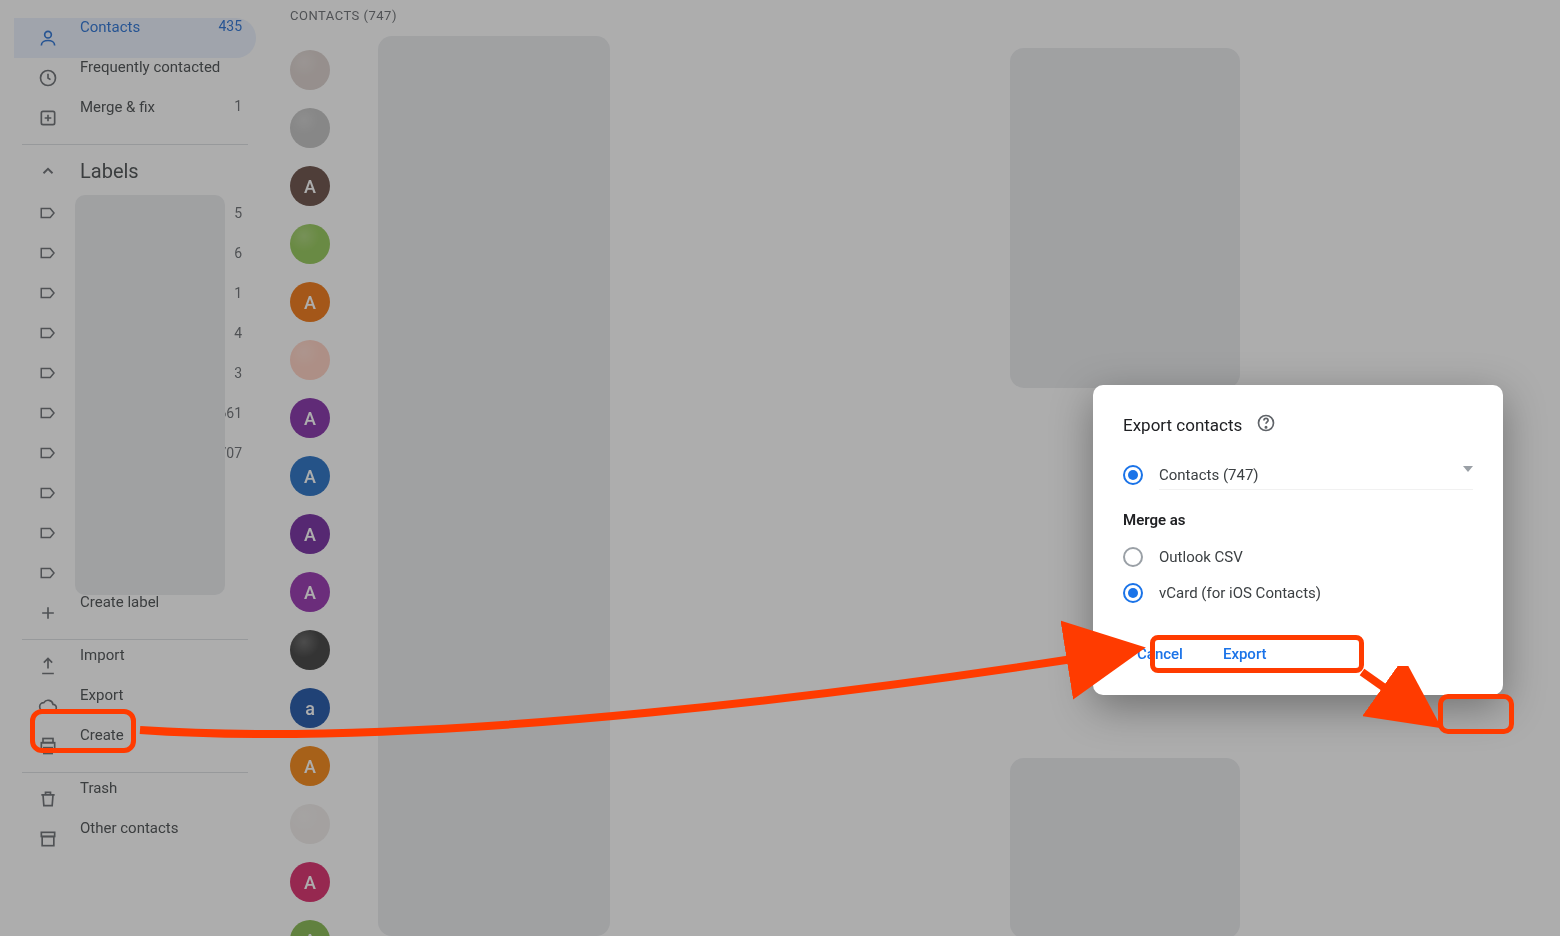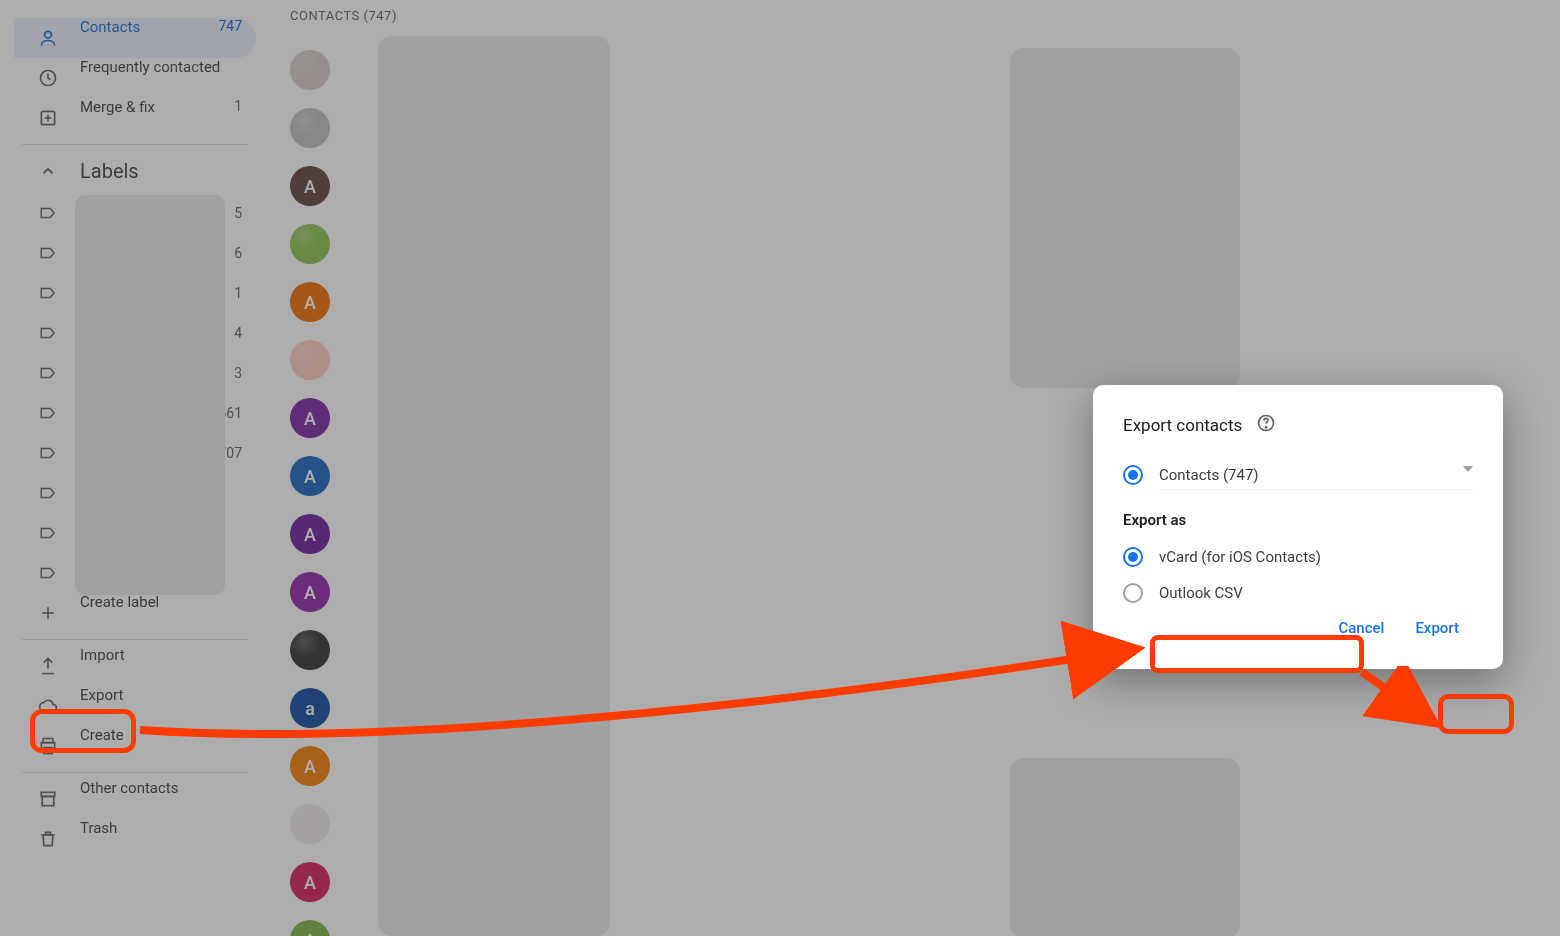--- a/index.html
+++ b/index.html
@@ -58,21 +58,21 @@
   .opt-row{display:flex;align-items:center;height:36px;gap:16px;font-size:15px;color:#3c4043}
   .opt-row.disabled{color:#bdbdbd}
   .radio{width:20px;height:20px;border:2px solid #9aa0a6;border-radius:50%;display:flex;align-items:center;justify-content:center;flex:0 0 20px}
   .radio.disabled{border-color:#d0d0d0}
   .radio.checked{border-color:#1a73e8}
   .radio .dot{width:10px;height:10px;border-radius:50%;background:#1a73e8;display:none}
   .radio.checked .dot{display:block}
   .select-wrap{position:relative;display:flex;align-items:center;flex:1;border-bottom:1px solid #f1f1f1;height:30px}
   .select-wrap .caret{position:absolute;right:0;top:6px;border-left:5px solid transparent;border-right:5px solid transparent;border-top:6px solid #9aa0a6}
   .subhead{font-size:15px;font-weight:600;color:#202124;margin:18px 0 10px}
-  .dlg-actions{display:flex;justify-content:flex-end;gap:3px;}
+  .dlg-actions{display:flex;gap:12px;margin-top:26px}
   .btn{border:none;background:none;font-size:15px;font-weight:500;color:#1a73e8;padding:8px 14px;border-radius:4px;cursor:pointer}
 
   
   .hl{position:absolute;border:5px solid var(--red);border-radius:12px;pointer-events:none}
   .hl-export-side{left:30px;top:709px;width:106px;height:44px}
   .hl-vcard{left:1150px;top:635px;width:214px;height:38px;border-radius:8px}
   .hl-export-btn{left:1438px;top:694px;width:76px;height:40px;border-radius:10px}
 
   svg.arrow{position:absolute;pointer-events:none}
 </style>
@@ -86,21 +86,21 @@
     <div style="height:18px"></div>
 
     <div class="side-item active">
       <span class="ico">
         <svg width="20" height="20" viewBox="0 0 24 24" fill="none" stroke="#1967d2" stroke-width="2">
             <circle cx="12" cy="8" r="4"></circle>
             <path d="M4 21c0-4 4-6 8-6s8 2 8 6"></path>
           </svg>
       </span>
       <span class="lbl">Contacts</span>
-      <span class="cnt">747</span>
+      <span class="cnt">435</span>
     </div>
 
     <div class="side-item">
       <span class="ico">
         <svg width="20" height="20" viewBox="0 0 24 24" fill="none" stroke="#5f6368" stroke-width="2">
             <circle cx="12" cy="12" r="9"></circle>
             <path d="M12 7v5l3 2"></path>
           </svg>
       </span>
       <span class="lbl">Frequently contacted</span>
@@ -259,34 +259,34 @@
           </svg>
       </span>
       <span class="lbl">Create</span>
     </div>
 
     <div class="side-sep"></div>
 
     <div class="side-item">
       <span class="ico">
         <svg width="20" height="20" viewBox="0 0 24 24" fill="none" stroke="#5f6368" stroke-width="2">
+            <path d="M4 7h16M9 7V4h6v3M6 7l1 13h10l1-13"></path>
+          </svg>
+      </span>
+      <span class="lbl">Trash</span>
+    </div>
+
+    <div class="side-item">
+      <span class="ico">
+        <svg width="20" height="20" viewBox="0 0 24 24" fill="none" stroke="#5f6368" stroke-width="2">
             <rect x="4" y="4" width="16" height="5"></rect>
             <rect x="5" y="9" width="14" height="11"></rect>
           </svg>
       </span>
       <span class="lbl">Other contacts</span>
-    </div>
-
-    <div class="side-item">
-      <span class="ico">
-        <svg width="20" height="20" viewBox="0 0 24 24" fill="none" stroke="#5f6368" stroke-width="2">
-            <path d="M4 7h16M9 7V4h6v3M6 7l1 13h10l1-13"></path>
-          </svg>
-      </span>
-      <span class="lbl">Trash</span>
     </div>
   </div>
 
   <div class="content">
     <div class="section-title">CONTACTS (747)</div>
     <div id="contact-list">
         <div class="contact-row">
           <div class="avatar" style="background:radial-gradient(circle at 35% 30%, #fff3, transparent 40%), #d7ccc8"></div>
           <span class="contact-name"></span>
         </div>
@@ -376,31 +376,31 @@
     <div class="opt-row">
       <span class="radio checked">
           <span class="dot"></span>
         </span>
       <div class="select-wrap">
         <span>Contacts (747)</span>
         <span class="caret"></span>
       </div>
     </div>
 
-    <div class="subhead">Export as</div>
-
+    <div class="subhead">Merge as</div>
+
+    <div class="opt-row">
+      <span class="radio"></span>
+      <span>Outlook CSV</span>
+    </div>
     <div class="opt-row">
       <span class="radio checked">
           <span class="dot"></span>
         </span>
       <span>vCard (for iOS Contacts)</span>
-    </div>
-    <div class="opt-row">
-      <span class="radio"></span>
-      <span>Outlook CSV</span>
     </div>
 
     <div class="dlg-actions">
       <button class="btn">Cancel</button>
       <button class="btn">Export</button>
     </div>
   </div>
 
   <div class="hl hl-export-side"></div>
   <div class="hl hl-vcard"></div>

